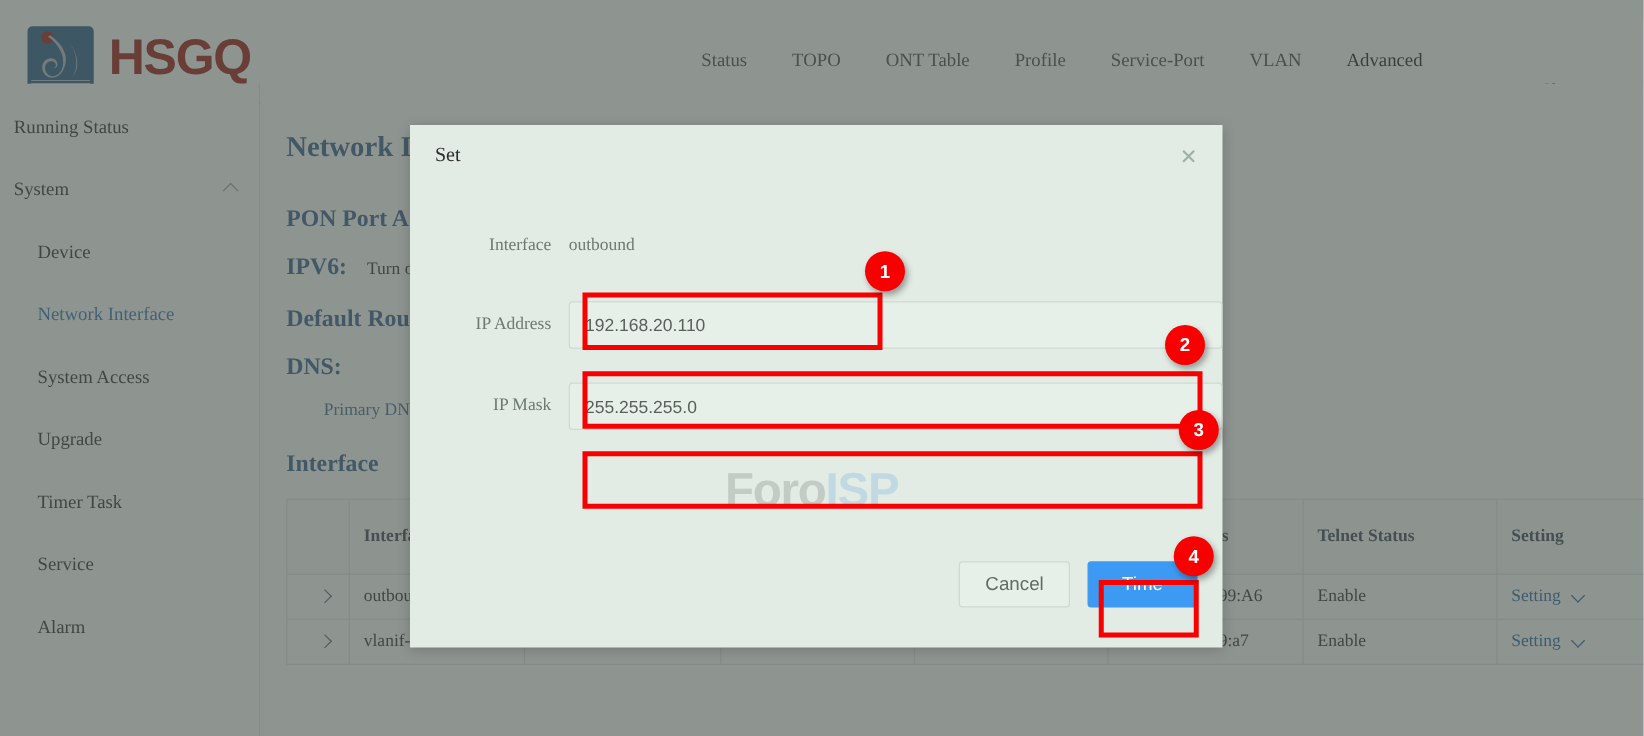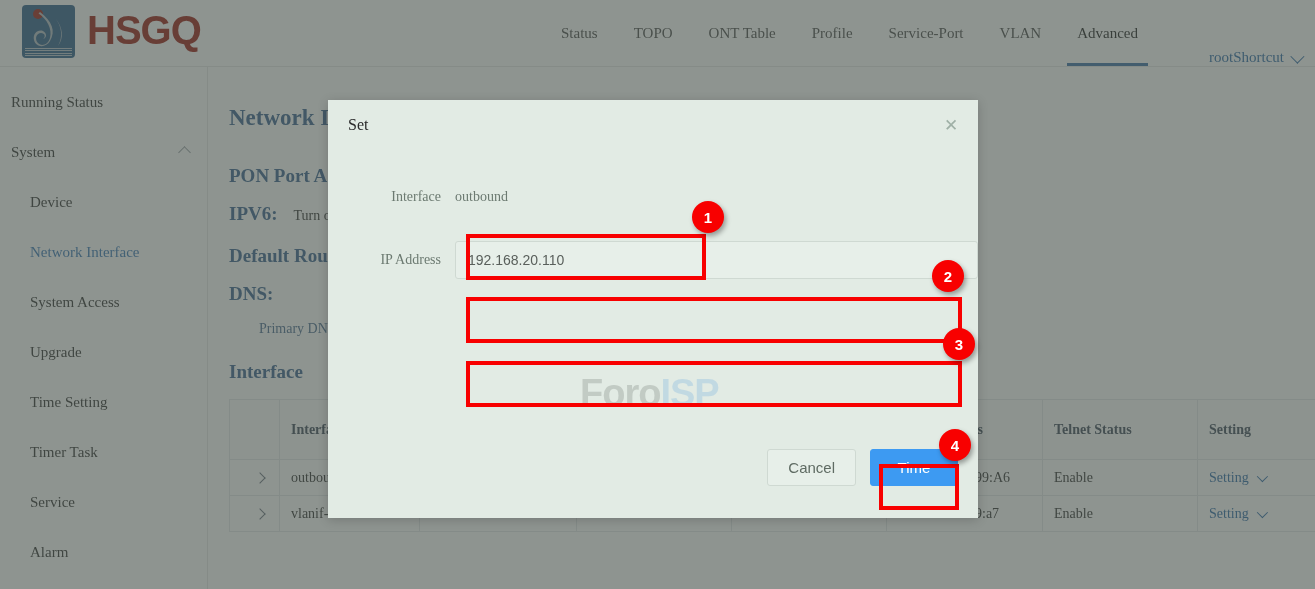--- a/index.html
+++ b/index.html
@@ -16,21 +16,21 @@
   
   #page {
     position: absolute;
     inset: 0;
     background: #ffffff;
   }
 
   
   .header {
     position: absolute;
-    top: 0; left: 0;
+    top: 16px; left: 0;
     width: 1315px;
     height: 67px;
     background: #ffffff;
     border-bottom: 1px solid #e6e6e6;
   }
   .brand {
     position: absolute;
     left: 22px; top: 5px;
     display: flex;
     align-items: center;
@@ -420,21 +420,20 @@
   <div class="sidebar">
     <div class="side-item">Running Status</div>
     <div class="side-item group">
       <span>System</span>
       <span class="side-chev"></span>
     </div>
     <div class="side-item sub">Device</div>
     <div class="side-item sub sel">Network Interface</div>
     <div class="side-item sub">System Access</div>
     <div class="side-item sub">Upgrade</div>
-    <div class="side-item sub">Time Setting</div>
     <div class="side-item sub">Timer Task</div>
     <div class="side-item sub">Service</div>
     <div class="side-item sub">Alarm</div>
   </div>
 
   <div class="main">
     <div class="h-title">Network Interface</div>
     <div class="h-sub">PON Port Address</div>
 
     <div class="row-inline">
@@ -524,20 +523,26 @@
     </div>
 
 
     <div class="frow" style="margin-top:25px">
       <div class="flabel">IP Address</div>
       <div class="fctl inp-w">
         <span>192.168.20.110</span>
       </div>
     </div>
 
+    <div class="frow" style="margin-top:27px">
+      <div class="flabel">IP Mask</div>
+      <div class="fctl inp-w">
+        <span>255.255.255.0</span>
+      </div>
+    </div>
   </div>
 
   <div class="footer-btns">
     <div class="btn btn-cancel">Cancel</div>
     <div class="btn btn-apply">Time</div>
   </div>
 </div>
 
 <div class="hl" style="left:466px; top:234px; width:240px; height:46px;"></div>
 <div class="hl" style="left:466px; top:297px; width:496px; height:46px;"></div>

